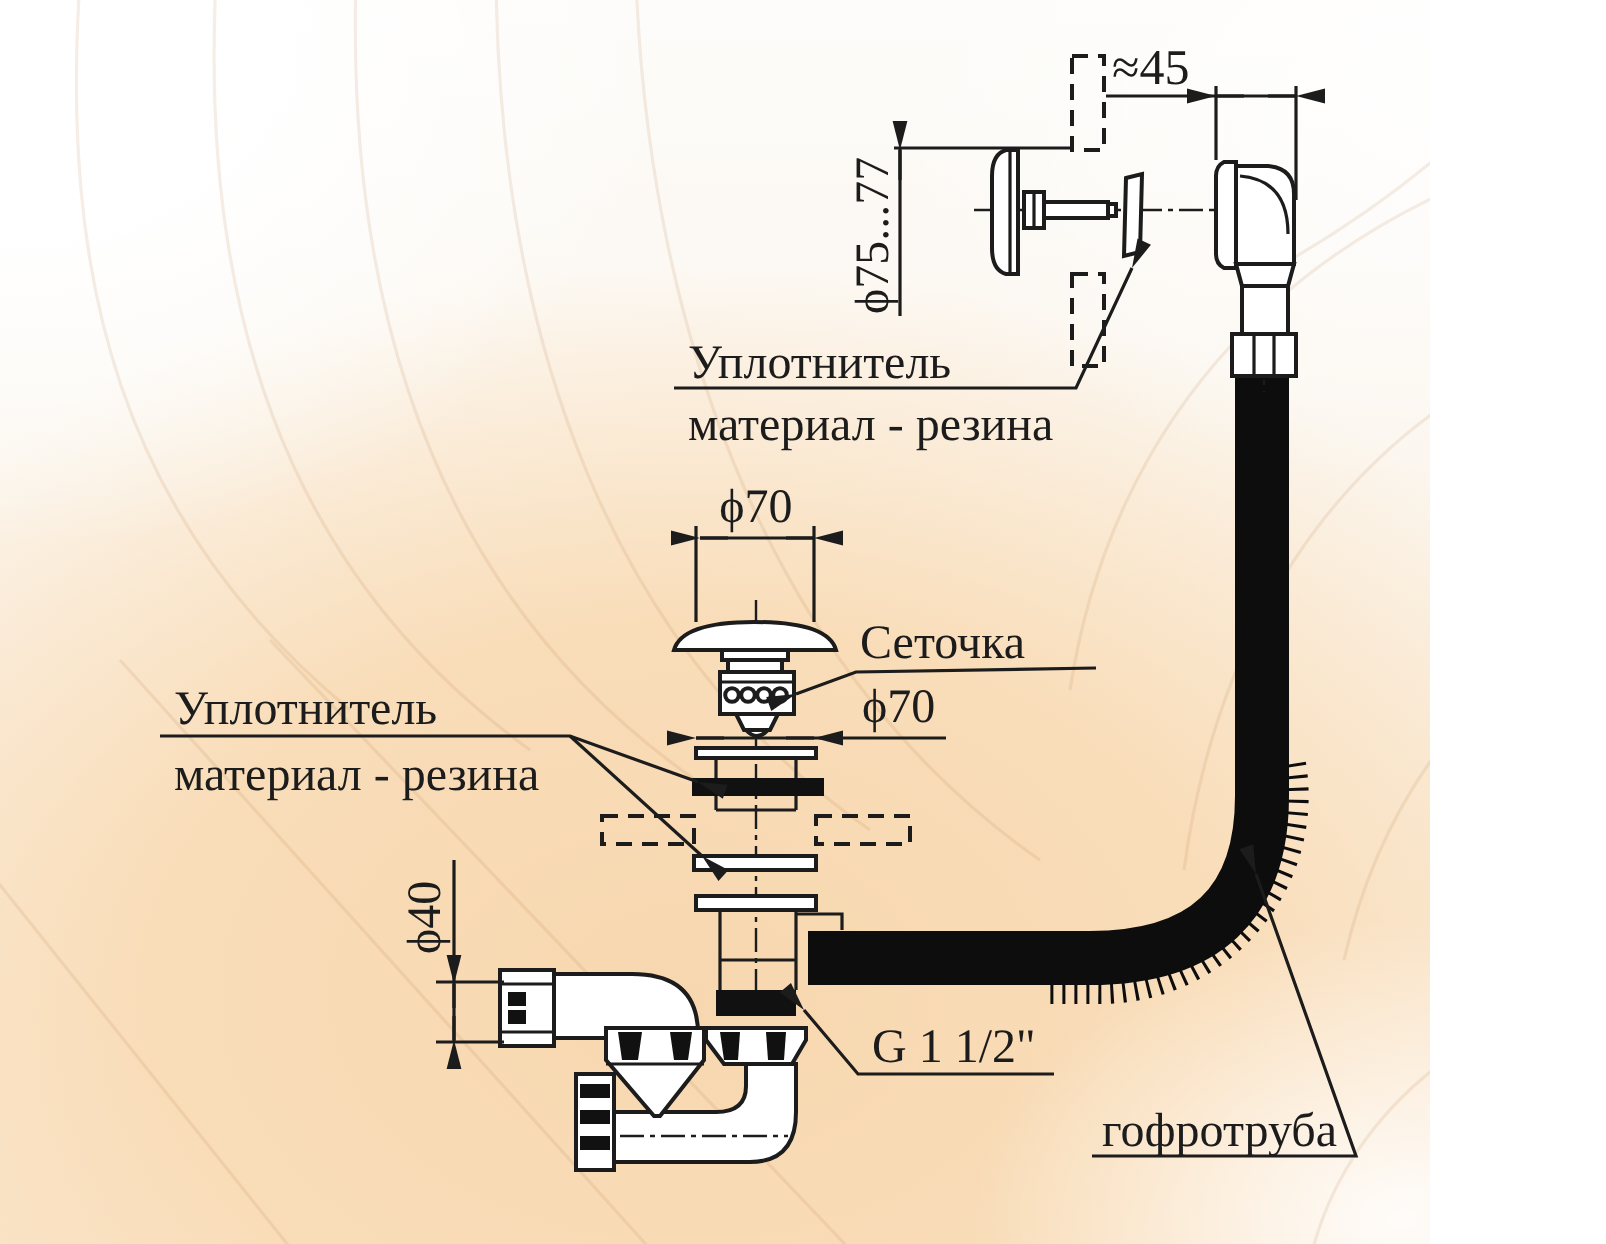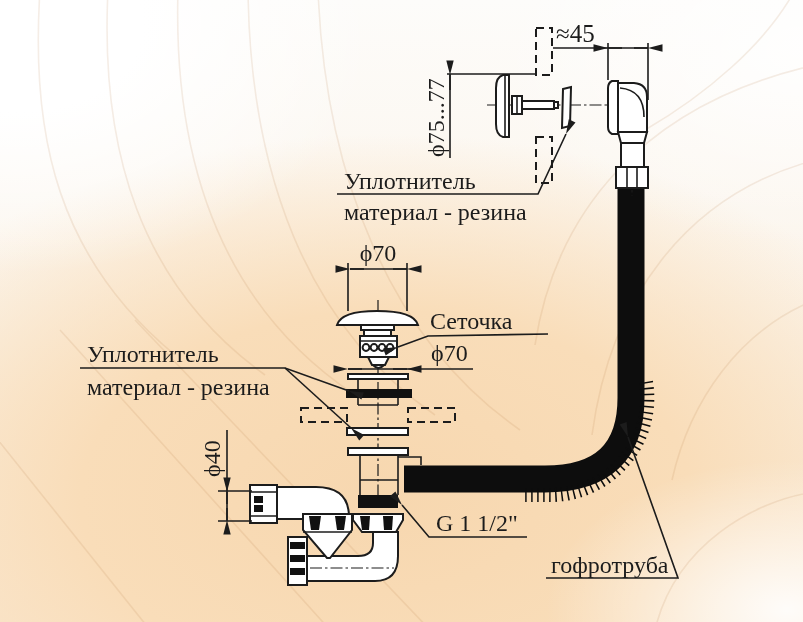--- a/index.html
+++ b/index.html
@@ -1,17 +1,17 @@
 <!DOCTYPE html>
 <html><head>
 <meta charset="utf-8">
 <style>
   html,body{margin:0;padding:0;background:#ffffff;}
   #stage{
-    position:relative;width:803px;height:622px;overflow:hidden;
+    position:relative;width:715px;height:622px;overflow:hidden;
     background:
       radial-gradient(40% 32% at 98% 98%, rgba(255,255,255,.9), rgba(255,255,255,0) 75%),
       radial-gradient(45% 40% at 2% 4%, #ffffff 35%, rgba(255,255,255,0) 100%),
       radial-gradient(55% 45% at 100% 8%, rgba(255,255,255,.85), rgba(255,255,255,0) 70%),
       radial-gradient(95% 75% at 48% 80%, #f7d7af 0%, #f9ddb9 40%, rgba(252,240,226,0) 78%),
       linear-gradient(180deg,#fdfcfa 0%, #fbf3e8 55%, #f9e9d4 100%);
   }
   svg{position:absolute;left:0;top:0;}
   text{font-family:"Liberation Serif","DejaVu Serif",serif;fill:#1c1c1c;}
   .lbl{font-size:24px;}

